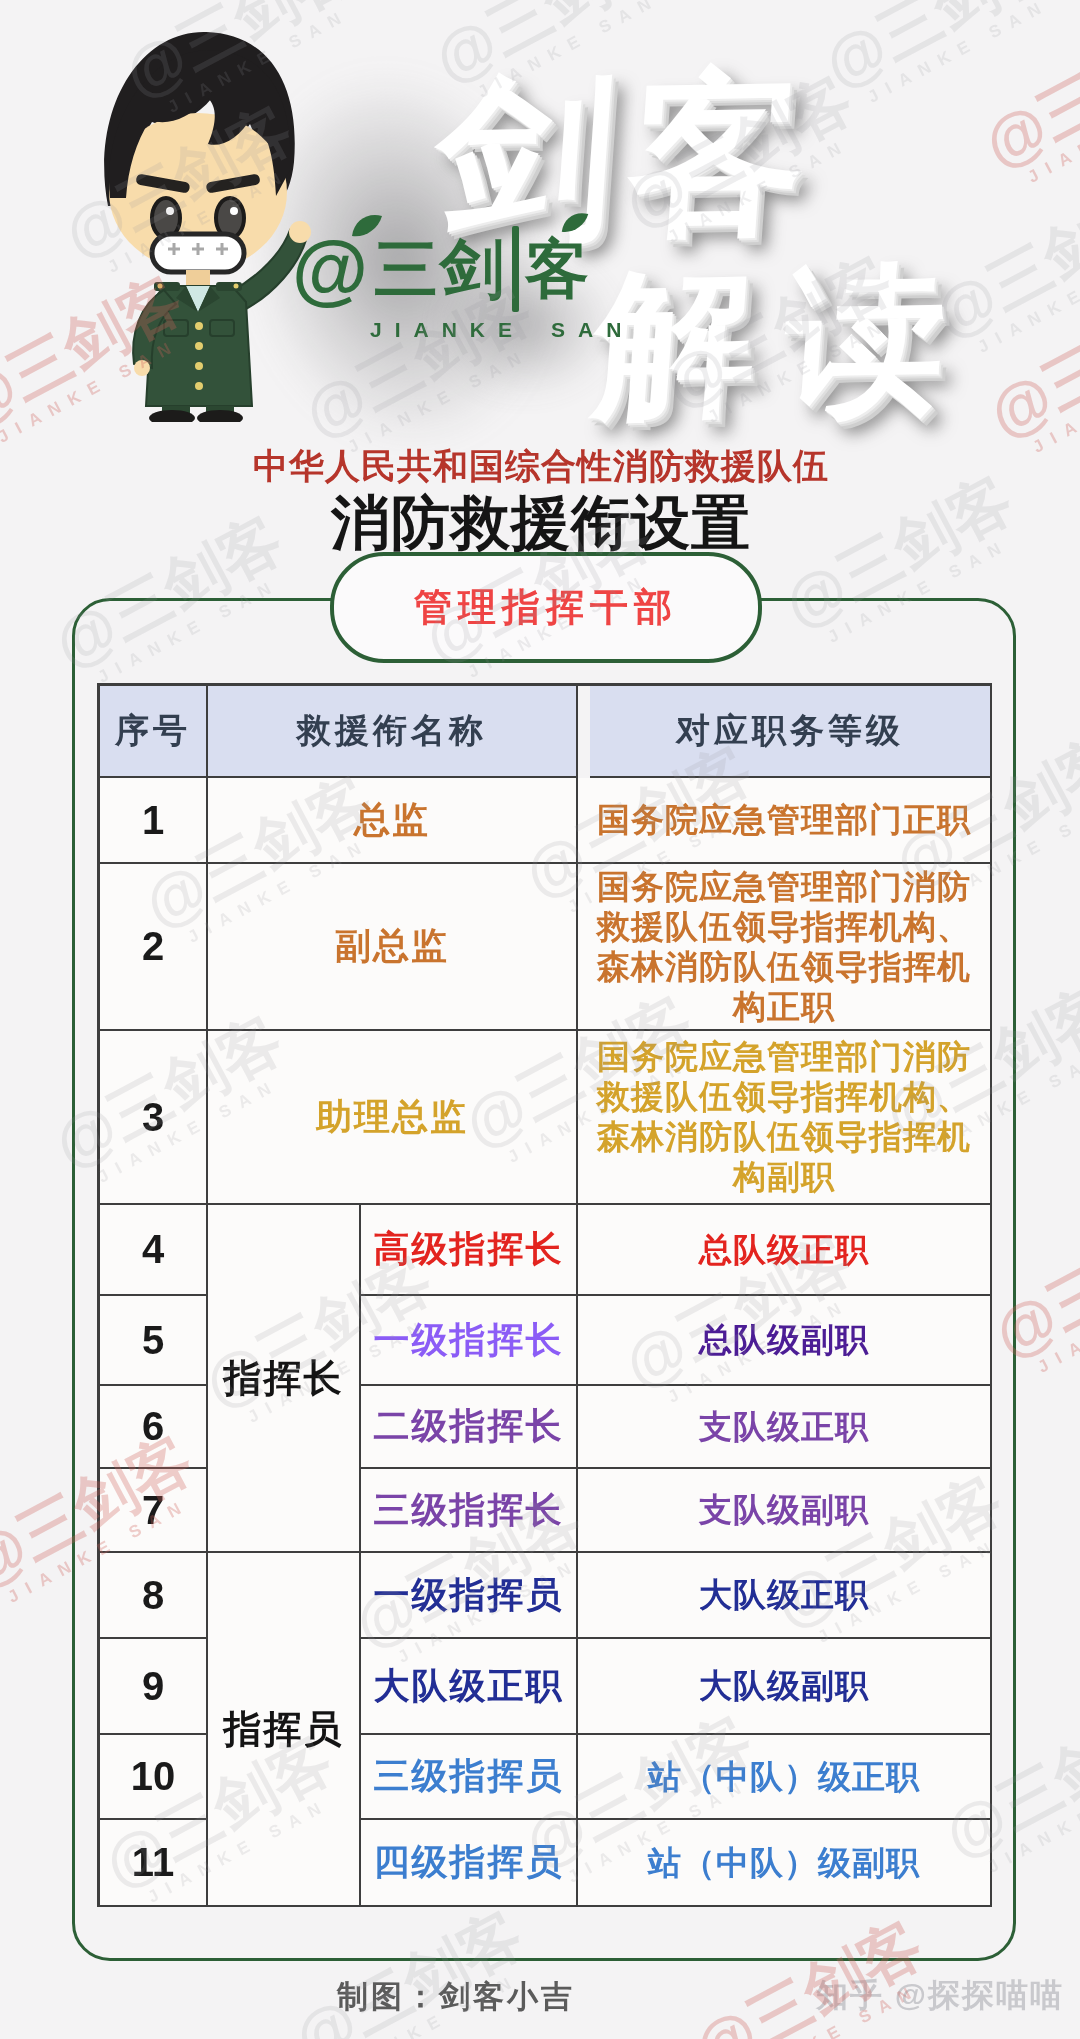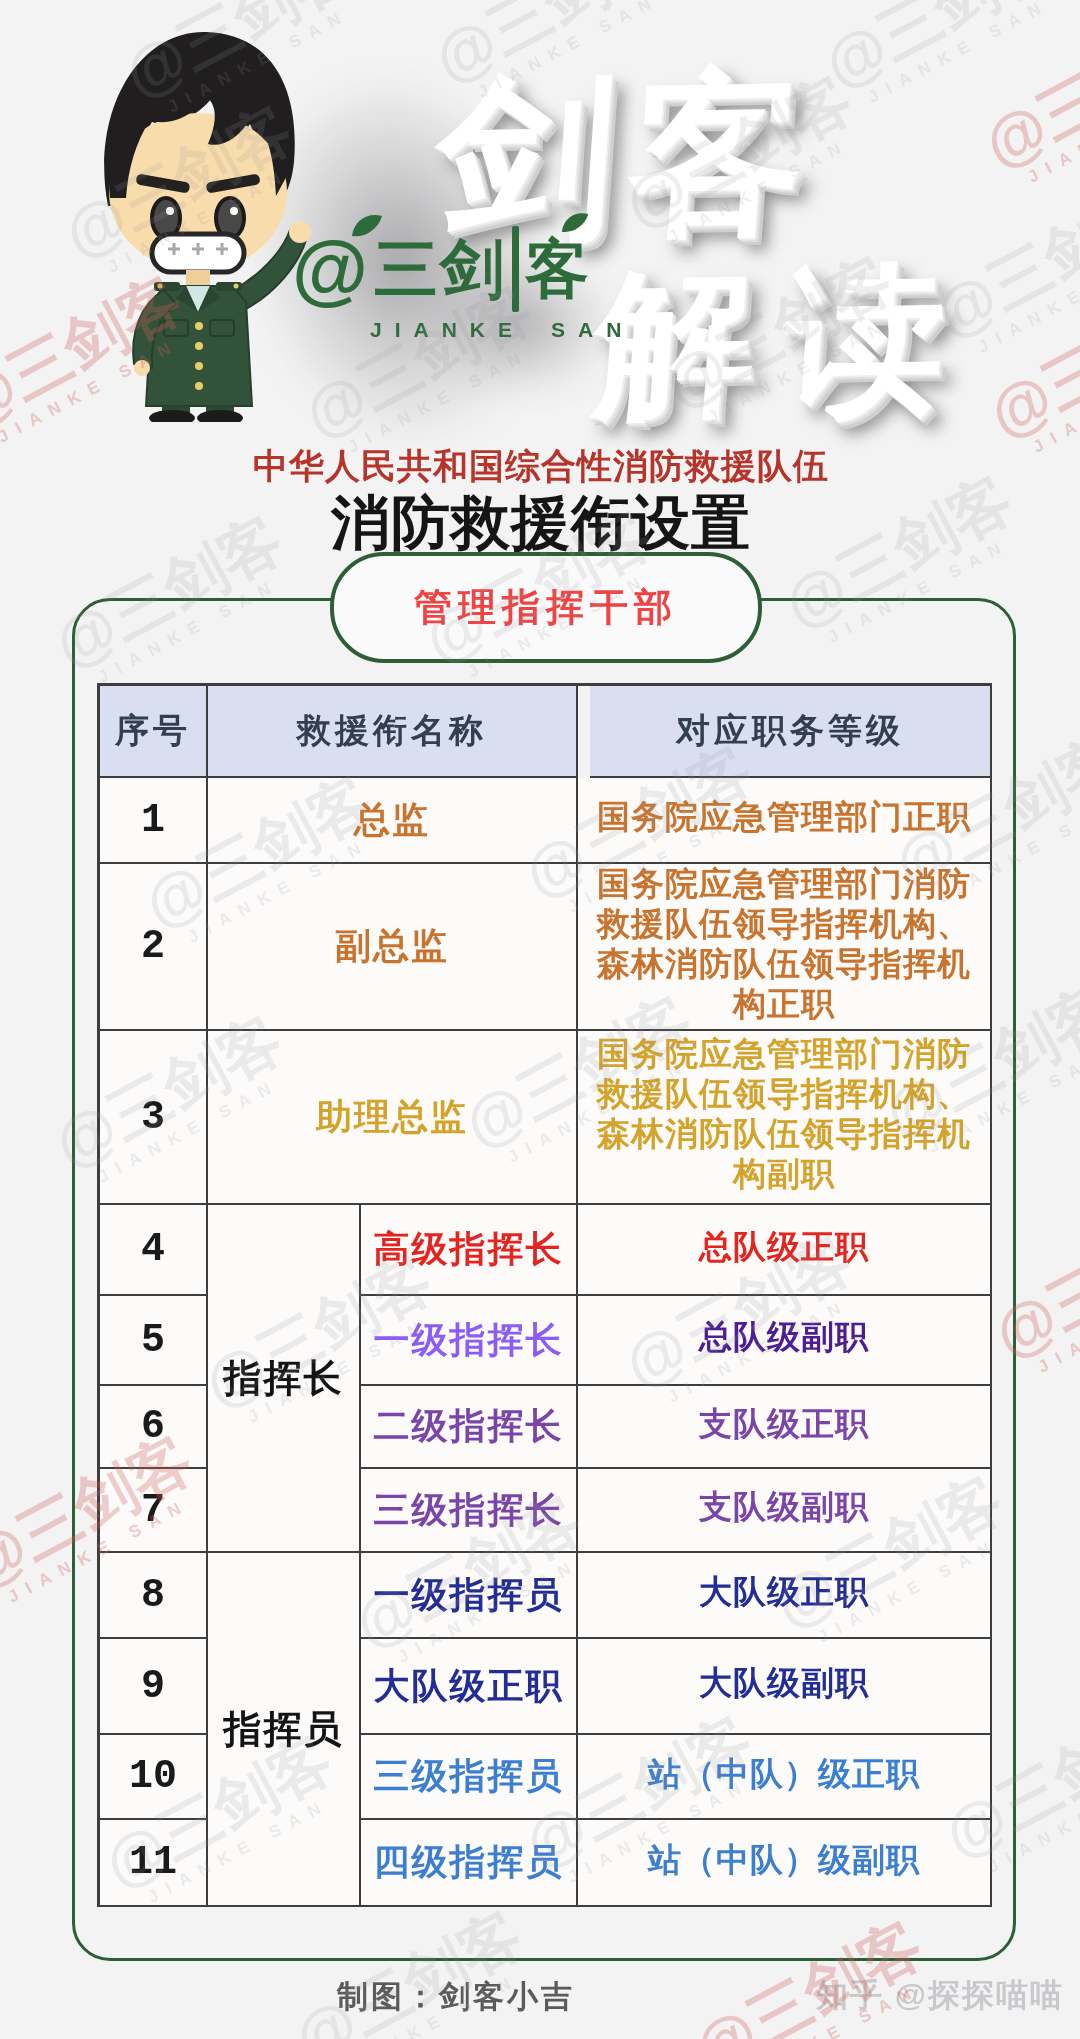--- a/index.html
+++ b/index.html
@@ -70,21 +70,20 @@
   }
 
   
   #rank-table{
     left:97px;top:683px;z-index:15;
     display:grid;
     grid-template-columns:108px 153px 217px 414px;
     grid-template-rows:92px 86px 167px 174px 91px 90px 83px 84px 86px 96px 85px 87px;
     border-top:3px solid #3e3e3e;border-left:3px solid #3e3e3e;
     background:transparent;
-    font-family:Liberation Mono, monospace;
   }
   .cell{
     border-right:2px solid #3e3e3e;border-bottom:2px solid #3e3e3e;
     display:flex;align-items:center;justify-content:center;
     background:#fcfbfa;text-align:center;padding:0 8px;box-sizing:border-box;
   }
   .cell-hdr{background:#d9def0;color:#333f50;font-size:34px;font-weight:700;letter-spacing:4px;}
   .cell-no{font-size:40px;font-weight:600;color:#1a1a1a;}
   .cell-name{font-size:36px;font-weight:700;letter-spacing:2px;}
   .cell-duty{font-size:33px;font-weight:700;letter-spacing:1px;white-space:pre-line;line-height:40px;}

